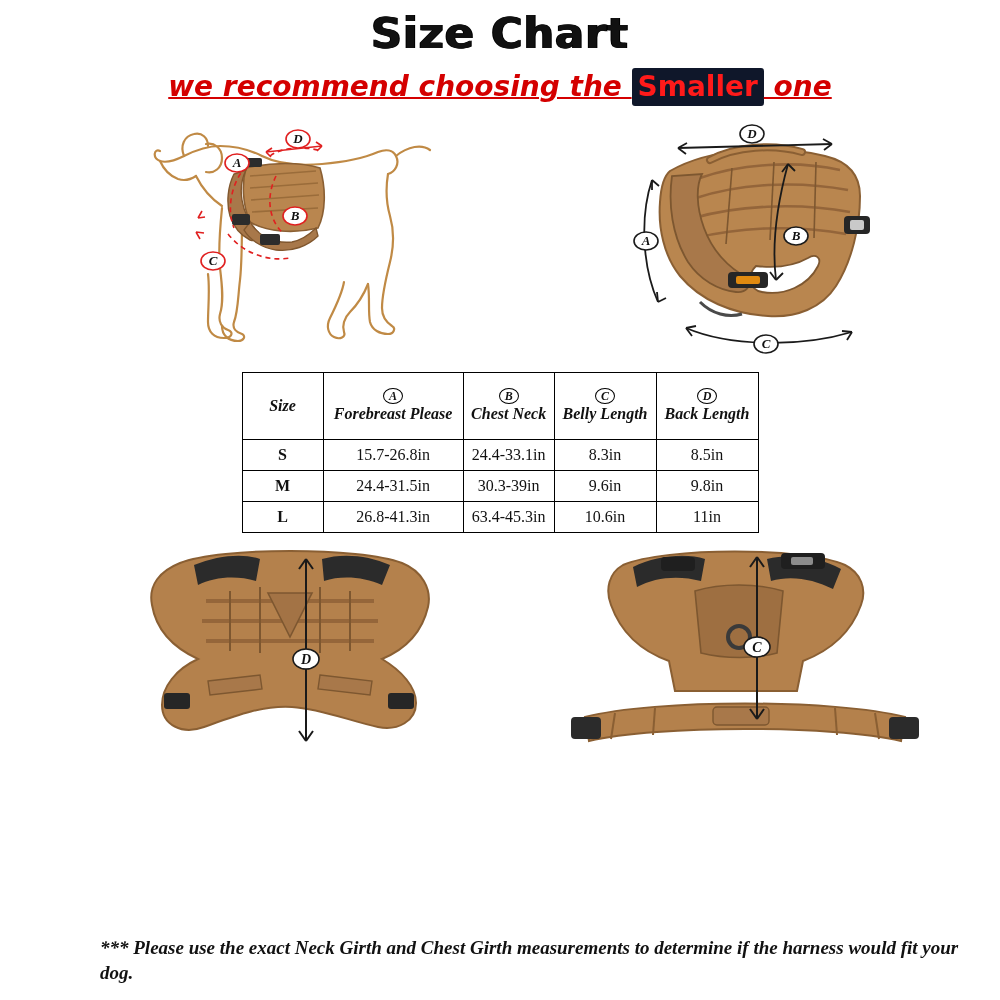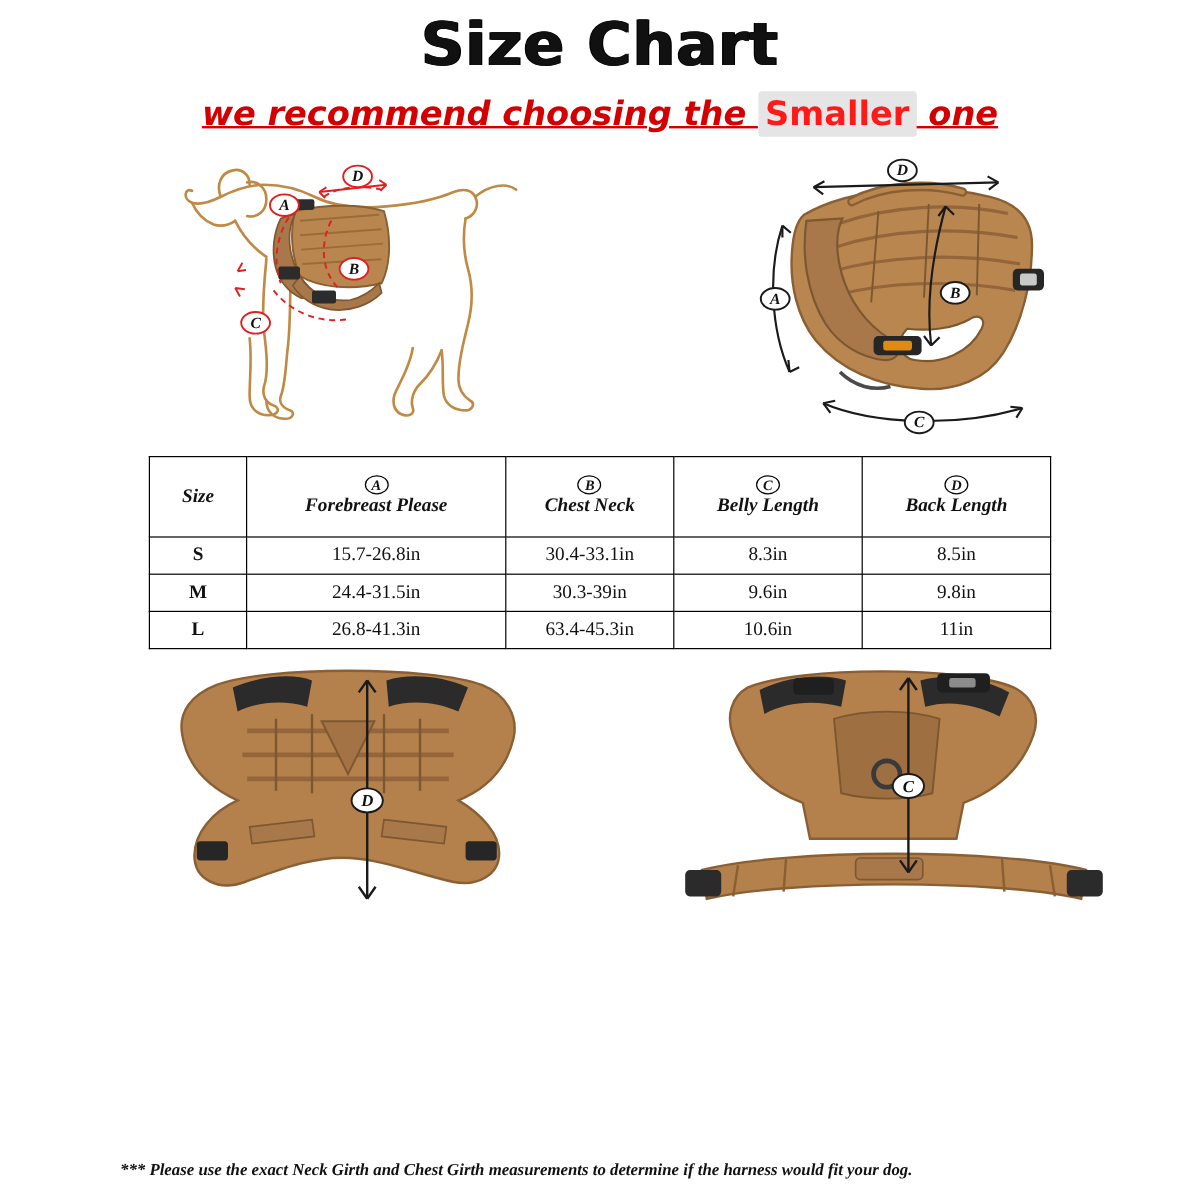--- a/index.html
+++ b/index.html
@@ -14,21 +14,21 @@
     color: #111111;
     position: relative;
     overflow: hidden;
   }
 
   
   .title {
     text-align: center;
     font-family: "DejaVu Sans", sans-serif;
     font-weight: bold;
-    font-size: 50px;
+    font-size: 43px;
     letter-spacing: 1px;
     margin-top: 8px;
     color: #111;
     
     text-shadow: 1px 0 0 #000, -1px 0 0 #000;
   }
 
   .subtitle-wrap {
     text-align: center;
     margin-top: 10px;
@@ -39,21 +39,21 @@
     font-size: 28px;
     color: #d40000;
     line-height: 1.35;
     white-space: nowrap;
   }
   .subtitle-line.underlined {
     text-decoration: underline;
     text-decoration-thickness: 2px;
   }
   .hl {
-    background: #e5e5e5;
+    background: #0f172a;
     color: #ff1a1a;
     padding: 0 6px;
     border-radius: 3px;
     text-decoration: none;
     display: inline-block;
   }
   .sub2-pre, .sub2-post {
     text-decoration: underline;
     text-decoration-thickness: 2px;
     font-style: italic;
@@ -75,21 +75,21 @@
   .illo-right {
     position: absolute;
     left: 560px;
     top: 0;
     width: 420px;
     height: 245px;
   }
 
   
   .table-wrap {
-    width: 752px;
+    width: 517px;
     margin: 6px auto 0 auto;
   }
   table.size-table {
     border-collapse: collapse;
     width: 100%;
     font-family: "Liberation Serif", serif;
   }
   table.size-table th,
   table.size-table td {
     border: 1px solid #000;
@@ -149,21 +149,21 @@
 
   
   .footnote {
     position: absolute;
     left: 100px;
     right: 40px;
     bottom: 14px;
     font-family: "Liberation Serif", serif;
     font-style: italic;
     font-weight: bold;
-    font-size: 14px;
+    font-size: 19px;
     line-height: 1.35;
     color: #111;
     margin-top: 34px;
   }
 
   
   .badge {
     font-family: "Liberation Serif", serif;
     font-style: italic;
     font-weight: bold;
@@ -359,21 +359,21 @@
         <th>
           <span class="hdr-circle">D</span>
           <span>Back Length</span>
         </th>
       </tr>
     </thead>
     <tbody>
       <tr>
         <td class="size-cell">S</td>
         <td class="val-cell">15.7-26.8in</td>
-        <td class="val-cell">30.4-33.1in</td>
+        <td class="val-cell">24.4-33.1in</td>
         <td class="val-cell">8.3in</td>
         <td class="val-cell">8.5in</td>
       </tr>
       <tr>
         <td class="size-cell">M</td>
         <td class="val-cell">24.4-31.5in</td>
         <td class="val-cell">30.3-39in</td>
         <td class="val-cell">9.6in</td>
         <td class="val-cell">9.8in</td>
       </tr>

